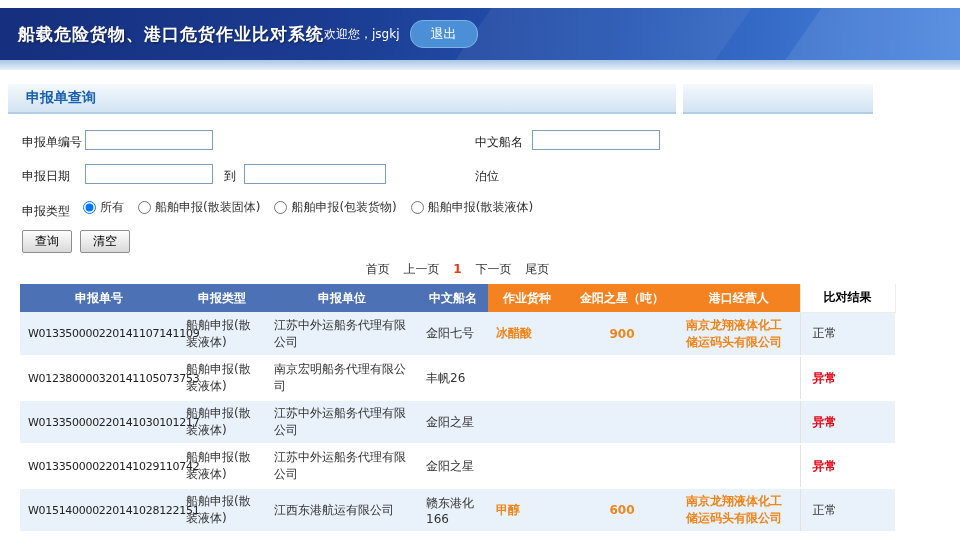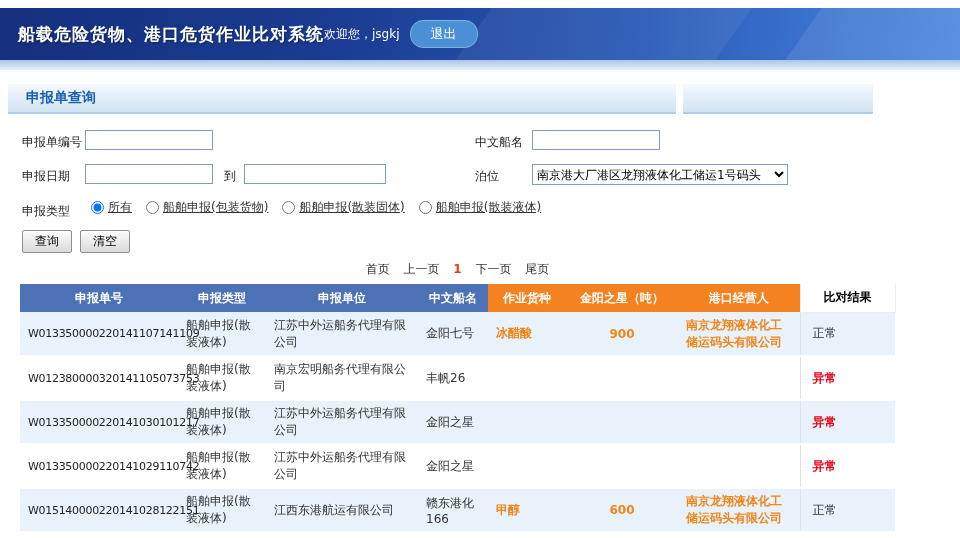--- a/index.html
+++ b/index.html
@@ -31,21 +31,21 @@
   .seg2 { width:190px; }
   .section-title { color:#1a60b2; font-weight:bold; font-size:14px; }
 
   
   .form-area { position:relative; height:112px; }
   .f-label { position:absolute; color:#222; }
   .txt { position:absolute; height:20px; width:128px; border:1px solid #7f9db9;
     font-family:inherit; font-size:12px; padding:0 3px; }
   .sel { position:absolute; height:21px; width:256px; border:1px solid #7f9db9;
     font-family:inherit; font-size:12px; background:#fff; }
-  .radio-group { position:absolute; left:91px; top:85px; display:flex; align-items:flex-start;text-decoration:underline; }
+  .radio-group { position:absolute; left:83px; top:85px; display:flex; align-items:flex-start; }
   .radio-item { display:inline-flex; align-items:center; margin-right:14px; }
   .radio-item input { margin-right:4px; }
 
   .actions { margin:4px 0 0 22px; display:flex; gap:8px; }
   .btn { padding:2px 12px; font-size:12px; font-family:inherit; color:#000;
     border:1px solid #8e8e8e; border-radius:2px; background:linear-gradient(#fdfdfd,#d9d9d9); cursor:pointer; }
 
   
   .pager { width:875px; margin:8px 0 6px 20px; text-align:center; color:#333; }
   .pager span { margin:8px 5px; cursor:pointer; }
@@ -96,37 +96,34 @@
 
   <span class="f-label" style="left:475px; top:20px;">中文船名</span>
   <input class="txt" style="left: 532px; top: 16px;">
 
   <span class="f-label" style="left:22px; top:54px;">申报日期</span>
   <input class="txt" style="left: 85px; top: 50px;">
   <span class="f-label" style="left:224px; top:54px;">到</span>
   <input class="txt" style="left: 244px; top: 50px; width: 142px;">
 
   <span class="f-label" style="left:475px; top:54px;">泊位</span>
-  <select class="sel" style="left:532px; top:50px;">
-    <option>南京港大厂港区龙翔液体化工储运1号码头</option>
-  </select>
 
   <span class="f-label" style="left:22px; top:89px;">申报类型</span>
   <div class="radio-group">
     <label class="radio-item">
       <input type="radio" name="dtype" checked="" style="">
       <span>所有</span>
     </label>
     <label class="radio-item">
       <input type="radio" name="dtype" style="">
+      <span>船舶申报(散装固体)</span>
+    </label>
+    <label class="radio-item">
+      <input type="radio" name="dtype" style="">
       <span>船舶申报(包装货物)</span>
-    </label>
-    <label class="radio-item">
-      <input type="radio" name="dtype" style="">
-      <span>船舶申报(散装固体)</span>
     </label>
     <label class="radio-item">
       <input type="radio" name="dtype" style="">
       <span>船舶申报(散装液体)</span>
     </label>
   </div>
 </div>
 
 <div class="actions">
   <button class="btn">查询</button>

